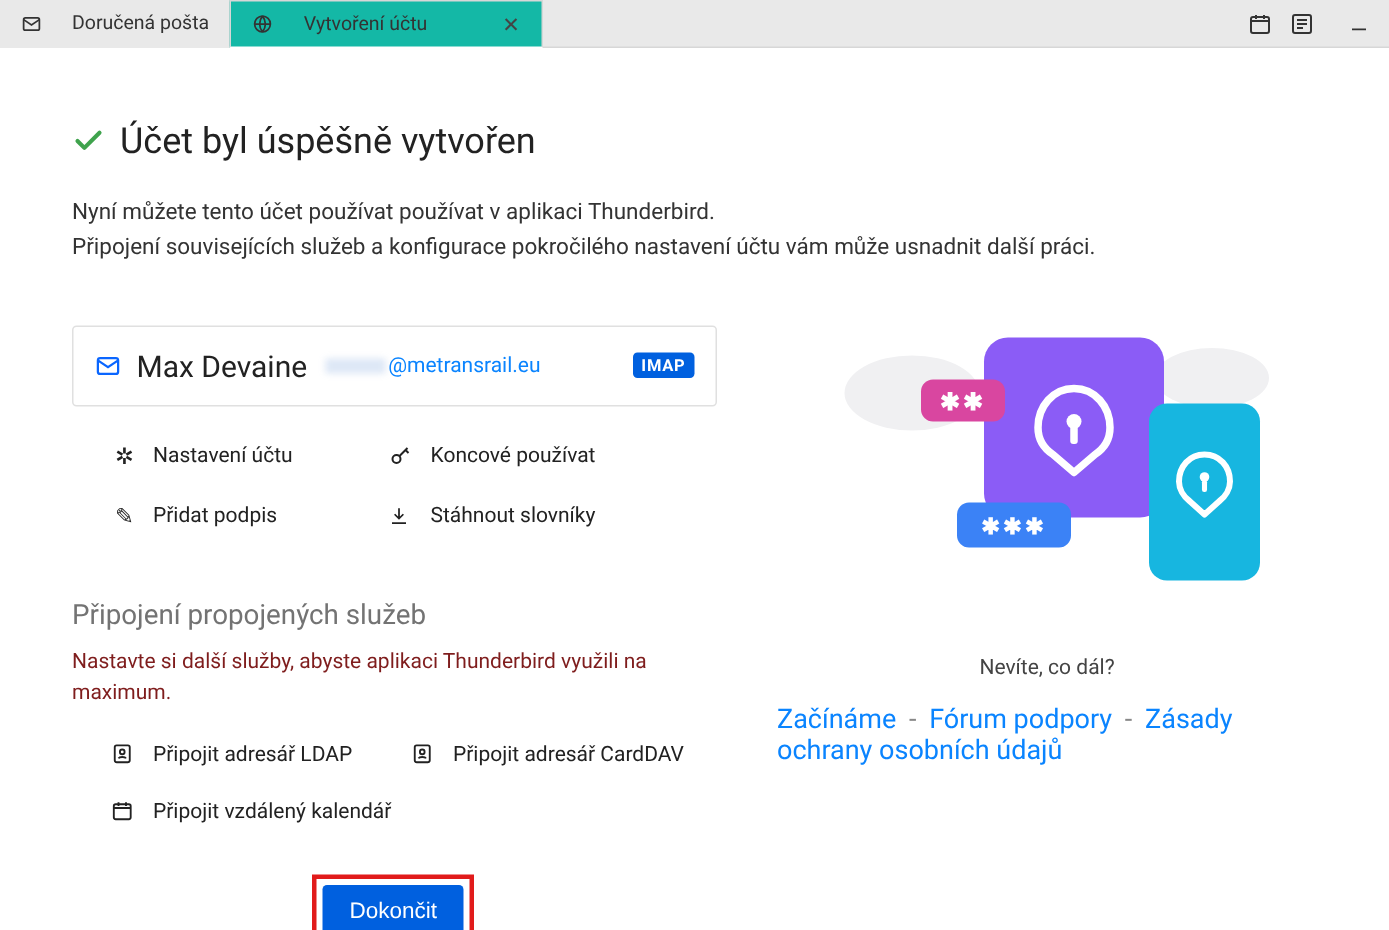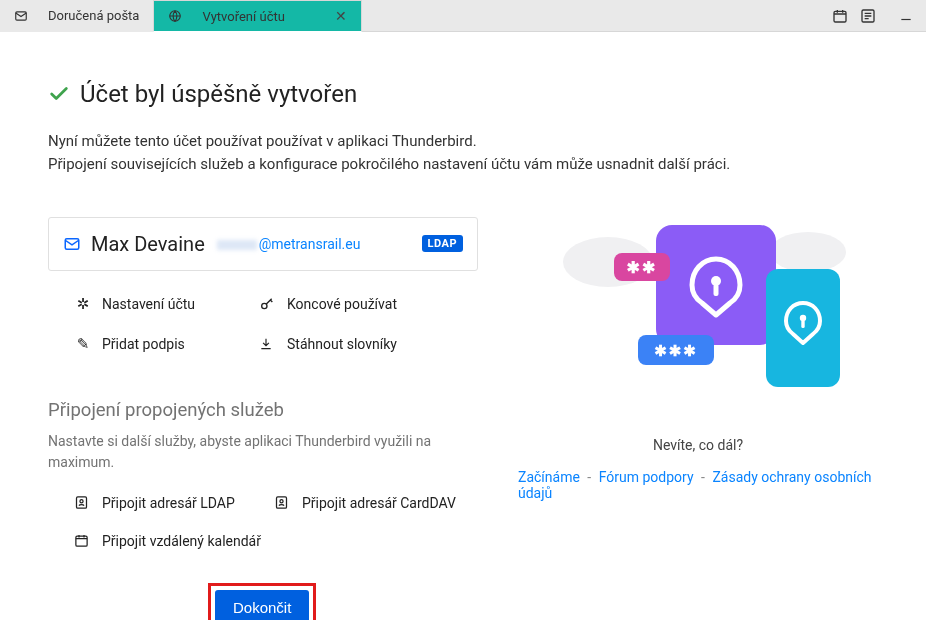--- a/index.html
+++ b/index.html
@@ -115,21 +115,21 @@
   .opt .ico { width: 18px; text-align: center; font-size: 15px; }
   .section-title {
     margin-top: 46px;
     font-size: 18.5px;
     font-weight: 400;
     color: #737373;
   }
   .section-sub {
     margin-top: 10px;
     font-size: 14px;
-    color: #737373;
+    color: #7f1d1d;
     line-height: 1.5;
   }
   .link-row {
     margin-top: 22px;
     margin-left: 26px;
     display: grid;
     grid-template-columns: 200px 1fr;
     row-gap: 22px;
   }
   .btn-wrap {
@@ -151,21 +151,21 @@
     cursor: pointer;
   }
   .illus { margin-top: -10px; }
   .help-q {
     margin-top: 40px;
     font-size: 14px;
     color: #444;
   }
   .help-links {
     margin-top: 16px;
-    font-size: 14px;
+    font-size: 18px;
     color: #777;
   }
   .help-links a { color: #0a84ff; text-decoration: none; cursor:pointer; }
   .help-links .sep { color: #888; padding: 0 4px; }
   svg { display:block; }
 </style>
 </head>
 <body>
 
 <div class="tabbar">
@@ -229,21 +229,21 @@
         <span>
           <svg width="18" height="18" viewBox="0 0 24 24" fill="none" stroke="#0a66ff" stroke-width="2">
             <rect x="3" y="5" width="18" height="14" rx="2"></rect>
               <path d="M3 7l9 6 9-6"></path>
           </svg>
         </span>
         <span class="account-name">Max Devaine</span>
         <span class="account-email">
           <span class="smudge"></span><span>@metransrail.eu</span>
         </span>
-        <span class="badge">LDAP</span>
+        <span class="badge">IMAP</span>
       </div>
 
       <div class="option-grid">
         <div class="opt">
           <span class="ico">✲</span>
           <span>Nastavení účtu</span>
         </div>
         <div class="opt">
           <span class="ico">
             <svg width="16" height="16" viewBox="0 0 24 24" fill="none" stroke="#222" stroke-width="2">

